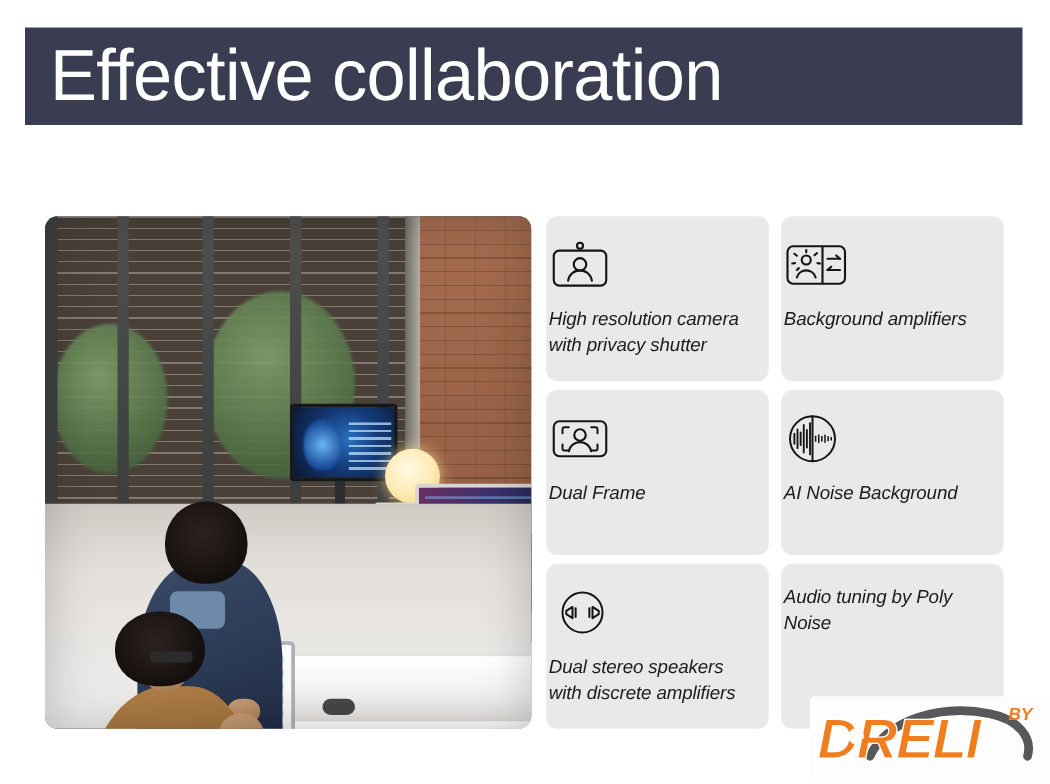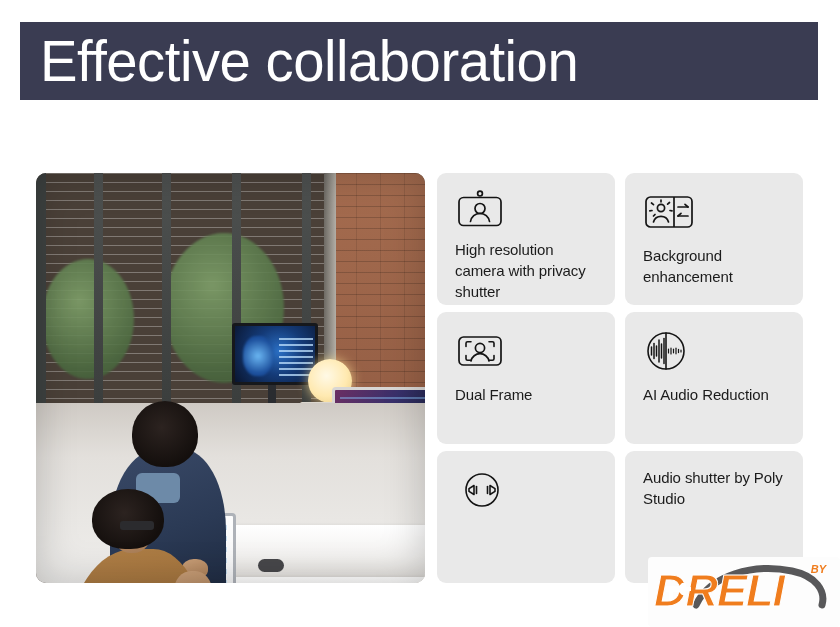--- a/index.html
+++ b/index.html
@@ -166,24 +166,25 @@
     height: 410px;
     display: grid;
     grid-template-columns: 178px 178px;
     grid-template-rows: 132px 132px 132px;
     column-gap: 10px;
     row-gap: 7px;
   }
   .feature-card {
     background: #e9e9e9;
     border-radius: 9px;
-    padding: 16px 16px 10px 18px;
+    padding: 16px 16px 10px 2px;
     box-sizing: border-box;
     display: flex;
     flex-direction: column;
+    font-style: italic;
   }
   .card-icon {
     height: 46px;
     display: flex;
     align-items: center;
     margin-bottom: 10px;
   }
   .card-label {
     font-size: 15px;
     line-height: 21px;
@@ -212,21 +213,21 @@
     font-style: italic;
     color: #f07d1e;
     letter-spacing: -1px;
     font-family: "Liberation Sans", sans-serif;
     -webkit-text-stroke: 1px #ffffff;
   }
   #wm-by {
     position: absolute;
     right: 14px;
     top: 6px;
-    font-size: 11px;
+    font-size: 14px;
     font-weight: bold;
     font-style: italic;
     color: #f07d1e;
   }
   #wm-swoosh {
     position: absolute;
     left: 44px;
     top: 4px;
     width: 140px;
     height: 56px;
@@ -335,21 +336,21 @@
           <line x1="12" y1="22.5" x2="10.5" y2="24"></line>
         </g>
         <g stroke-linecap="round">
           <line x1="35" y1="15" x2="45" y2="15"></line>
           <line x1="42" y1="12.4" x2="45" y2="15"></line>
           <line x1="45" y1="24" x2="35" y2="24"></line>
           <line x1="38" y1="21.4" x2="35" y2="24"></line>
         </g>
       </svg>
     </div>
-    <div class="card-label">Background enhancement</div>
+    <div class="card-label">Background amplifiers</div>
   </div>
 
   <div class="feature-card">
     <div class="card-icon">
       <svg width="50" height="40" viewBox="0 0 50 40" fill="none" stroke="#141414" stroke-width="1.7">
         <rect x="4" y="6" width="42" height="28" rx="4.5"></rect>
         <circle cx="25" cy="17" r="4.6"></circle>
         <path d="M16 30a9.2 9.2 0 0 1 18 0" stroke-linecap="round"></path>
         <g stroke-linecap="round" stroke-width="1.6">
           <path d="M11 15.5v-3.2a1.6 1.6 0 0 1 1.6-1.6H16"></path>
@@ -378,37 +379,38 @@
         <g stroke-linecap="round" stroke-width="1.2">
           <line x1="25.5" y1="20" x2="25.5" y2="24"></line>
           <line x1="28" y1="19" x2="28" y2="25"></line>
           <line x1="30.5" y1="20.2" x2="30.5" y2="23.8"></line>
           <line x1="33" y1="19.2" x2="33" y2="24.8"></line>
           <line x1="35.5" y1="20.4" x2="35.5" y2="23.6"></line>
           <line x1="38" y1="21" x2="38" y2="23"></line>
         </g>
       </svg>
     </div>
-    <div class="card-label">AI Audio Reduction</div>
+    <div class="card-label">AI Noise Background</div>
   </div>
 
   <div class="feature-card">
     <div class="card-icon">
       <svg width="54" height="42" viewBox="0 0 54 42" fill="none" stroke="#141414" stroke-width="1.6">
         <circle cx="27" cy="21" r="16"></circle>
         <path d="M19 16.5l-5 3.2v2.6l5 3.2z" stroke-linejoin="round"></path>
         <line x1="21.5" y1="17.5" x2="21.5" y2="24.5" stroke-linecap="round"></line>
         <path d="M35 16.5l5 3.2v2.6l-5 3.2z" stroke-linejoin="round"></path>
         <line x1="32.5" y1="17.5" x2="32.5" y2="24.5" stroke-linecap="round"></line>
       </svg>
     </div>
-  </div>
-
-  <div class="feature-card">
-    <div class="card-label">Audio shutter by Poly Studio</div>
+    <div class="card-label">Dual stereo speakers with discrete amplifiers</div>
+  </div>
+
+  <div class="feature-card">
+    <div class="card-label">Audio tuning by Poly Noise</div>
   </div>
 
 </div>
 
 <div id="watermark">
   <div id="wm-inner">
     <svg id="wm-swoosh" viewBox="0 0 140 56" fill="none">
       <path d="M4 44C18 14 62 2 100 10c24 5 34 20 30 34" stroke="#58585a" stroke-width="7" stroke-linecap="round"></path>
     </svg>
     <div id="wm-text">DRELI</div>

